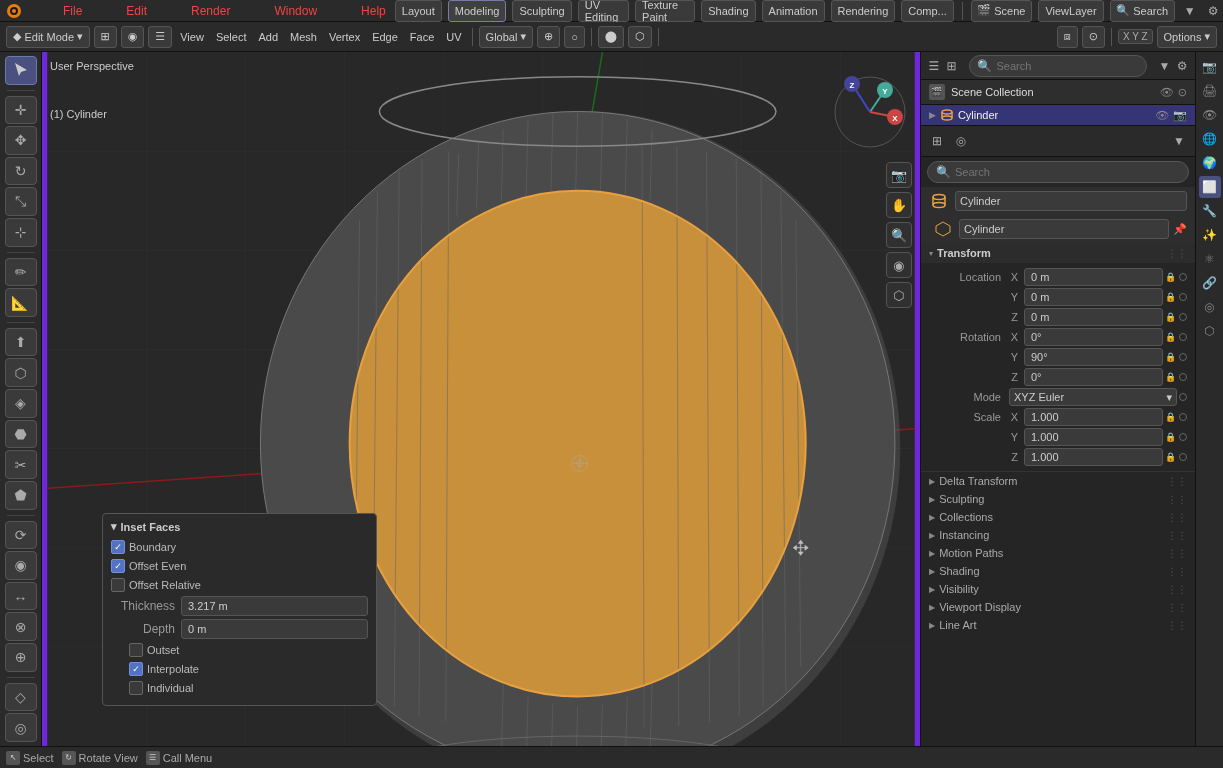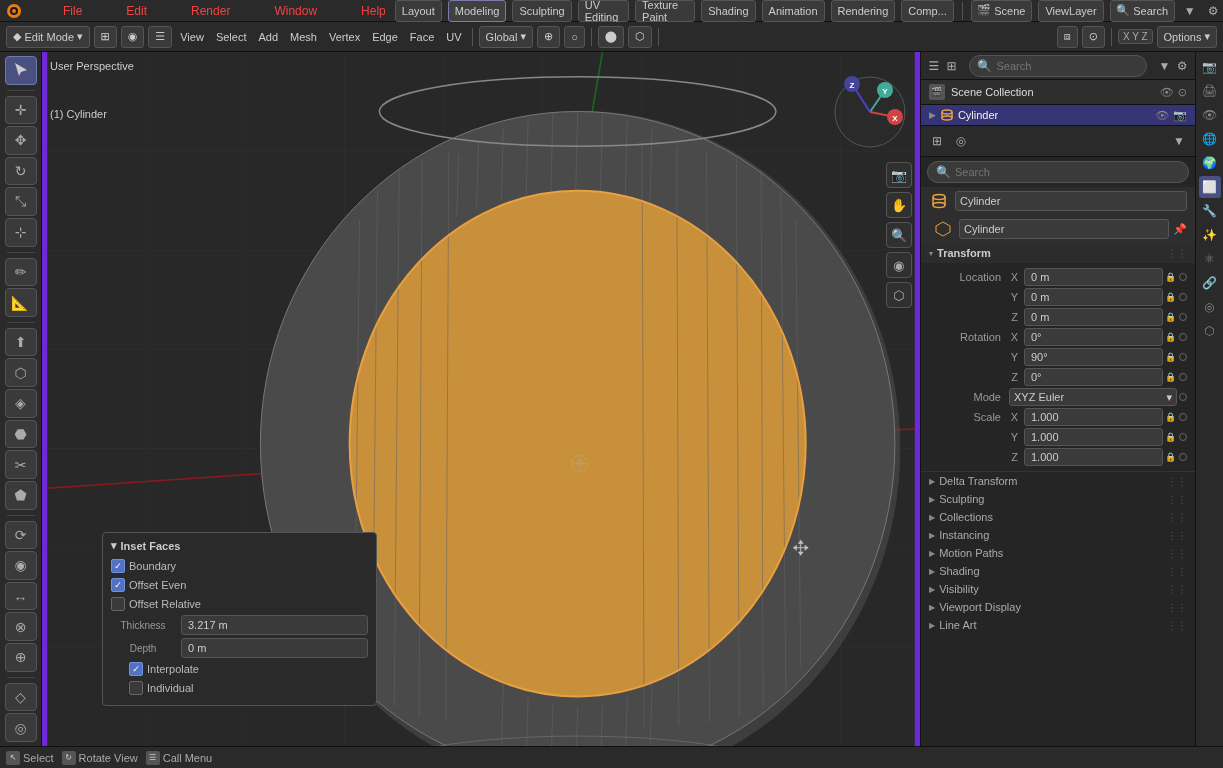--- a/index.html
+++ b/index.html
@@ -206,23 +206,23 @@
       color: white;
       font-size: 9px;
     }
     .inset-field-row {
       display: flex;
       align-items: center;
       margin-bottom: 3px;
     }
     .inset-field-label {
       color: #999;
-      font-size: 10px;
+      font-size: 12px;
       width: 70px;
-      text-align: center;
+      text-align: right;
       padding-right: 6px;
     }
     .inset-field-value {
       flex: 1;
       background: #3a3a3a;
       border: 1px solid #555;
       border-radius: 3px;
       color: #ccc;
       font-size: 11px;
       padding: 2px 6px;
@@ -808,20 +808,24 @@
       <div class="inset-field-row">
         <span class="inset-field-label">Thickness</span>
         <div class="inset-field-value">3.217 m</div>
       </div>
 
       <div class="inset-field-row">
         <span class="inset-field-label">Depth</span>
         <div class="inset-field-value">0 m</div>
       </div>
 
+      <div class="inset-row inset-indent">
+        <div class="inset-checkbox"></div>
+        <label>Outset</label>
+      </div>
 
 
       <div class="inset-row inset-indent">
         <div class="inset-checkbox checked"></div>
         <label>Interpolate</label>
       </div>
 
       <div class="inset-row inset-indent">
         <div class="inset-checkbox"></div>
         <label>Individual</label>

